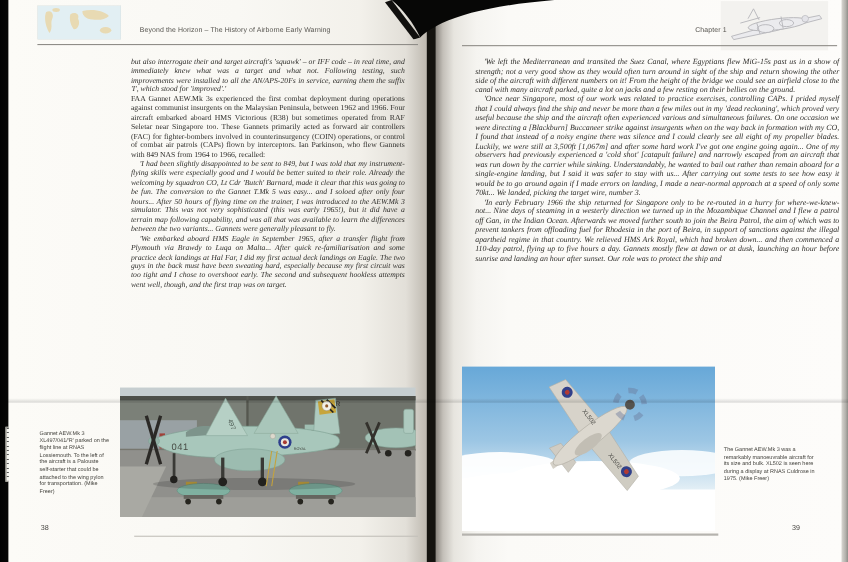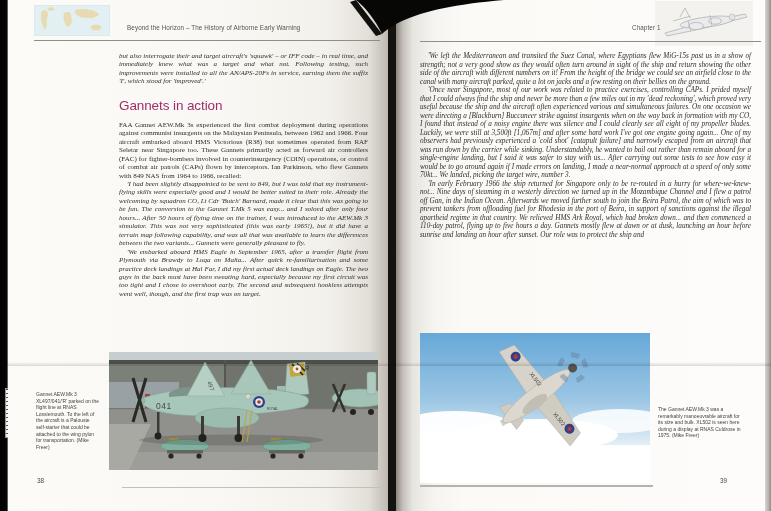--- a/index.html
+++ b/index.html
@@ -31,21 +31,21 @@
   .rh-left{left:119px;top:24px;}
   .rh-right{left:236px;top:24px;}
   .head-rule{position:absolute;height:1px;background:#8f8d88;}
   .hr-left{left:26px;top:40px;width:346px;}
   .hr-right{left:24px;top:41px;width:341px;}
   .map-art{position:absolute;left:26px;top:5px;width:76px;height:31px;}
   .sketch-art{position:absolute;left:259px;top:1px;width:98px;height:45px;}
 
   
   .lp-col{position:absolute;left:111px;top:52px;width:249px;}
-  .rp-col{position:absolute;left:24px;top:52px;width:331px;}
+  .rp-col{position:absolute;left:36px;top:52px;width:331px;}
   p.body{margin:0;font-size:7px;line-height:8.45px;text-align:justify;color:#2f2e2b;}
   .rp-col p.body{font-size:7.2px;line-height:8.5px;}
   p.it{font-style:italic;}
   p.ind{text-indent:8px;}
   .section-heading{margin:13px 0 8px 0;font-family:"Liberation Sans",sans-serif;font-weight:500;
     font-size:13.5px;line-height:14px;letter-spacing:-.1px;}
 
   
   figure.photo{margin:0;position:absolute;overflow:hidden;}
   .photo-left{left:101px;top:352px;width:269px;height:118px;}
@@ -82,21 +82,20 @@
         <path d="M41,5 C51,2.5 62,5.5 65,9.5 C61,14 52,13.5 46,12 C42.5,10.5 40.5,7.5 41,5 Z"></path>
         <ellipse cx="62" cy="22.5" rx="5.2" ry="3"></ellipse>
       </g>
     </svg>
 
     <div class="running-head rh-left">Beyond the Horizon – The History of Airborne Early Warning</div>
     <div class="head-rule hr-left"></div>
 
     <div class="lp-col">
       <p class="body it">but also interrogate their and target aircraft's 'squawk' – or IFF code – in real time, and immediately knew what was a target and what not. Following testing, such improvements were installed to all the AN/APS-20Fs in service, earning them the suffix 'I', which stood for 'improved'.'</p>
-      <h2 class="section-heading" style="color: rgb(160, 45, 104);">Gannets in action</h2>
       <p class="body">FAA Gannet AEW.Mk 3s experienced the first combat deployment during operations against communist insurgents on the Malaysian Peninsula, between 1962 and 1966. Four aircraft embarked aboard HMS Victorious (R38) but sometimes operated from RAF Seletar near Singapore too. These Gannets primarily acted as forward air controllers (FAC) for fighter-bombers involved in counterinsurgency (COIN) operations, or control of combat air patrols (CAPs) flown by interceptors. Ian Parkinson, who flew Gannets with 849 NAS from 1964 to 1966, recalled:</p>
       <p class="body it ind">'I had been slightly disappointed to be sent to 849, but I was told that my instrument-flying skills were especially good and I would be better suited to their role. Already the welcoming by squadron CO, Lt Cdr 'Butch' Barnard, made it clear that this was going to be fun. The conversion to the Gannet T.Mk 5 was easy... and I soloed after only four hours... After 50 hours of flying time on the trainer, I was introduced to the AEW.Mk 3 simulator. This was not very sophisticated (this was early 1965!), but it did have a terrain map following capability, and was all that was available to learn the differences between the two variants... Gannets were generally pleasant to fly.</p>
       <p class="body it ind">'We embarked aboard HMS Eagle in September 1965, after a transfer flight from Plymouth via Brawdy to Luqa on Malta... After quick re-familiarisation and some practice deck landings at Hal Far, I did my first actual deck landings on Eagle. The two guys in the back must have been sweating hard, especially because my first circuit was too tight and I chose to overshoot early. The second and subsequent hookless attempts went well, though, and the first trap was on target.</p>
     </div>
 
     <figure class="photo photo-left">
       <svg viewBox="0 0 269 118" preserveAspectRatio="none">
         <rect x="0" y="0" width="269" height="16" fill="#c6ced0"></rect>
         <rect x="0" y="8" width="269" height="50" fill="#70746c"></rect>
         <rect x="0" y="8" width="115" height="48" fill="#7b8078"></rect>

